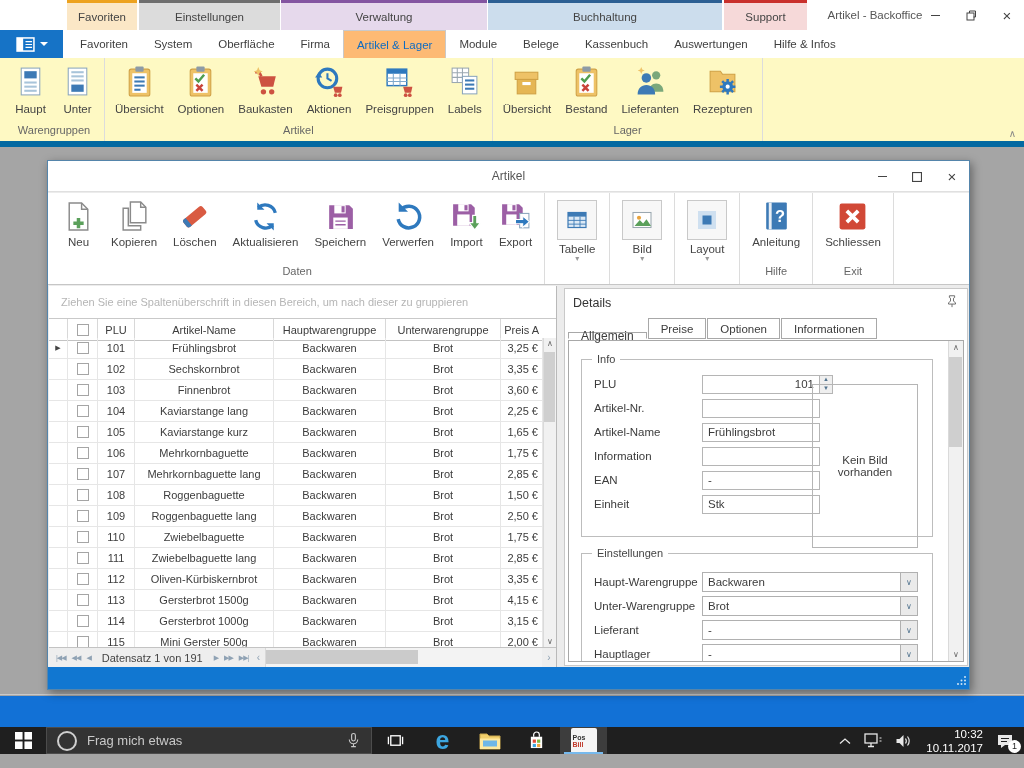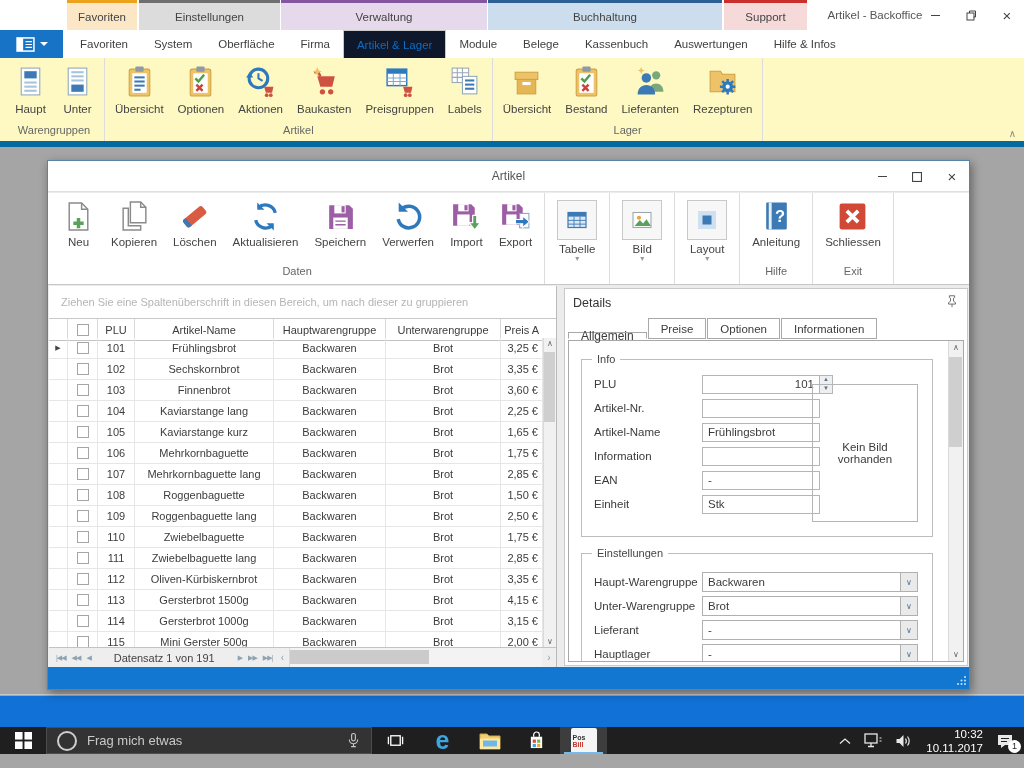--- a/index.html
+++ b/index.html
@@ -18,21 +18,21 @@
   .wintitle{position:absolute;top:0;left:815px;width:120px;height:30px;display:flex;align-items:center;justify-content:center;font-size:11.5px;color:#555}
   .winctrls{position:absolute;top:0;right:6px;height:30px;display:flex;align-items:center;gap:14px}
   .wbtn{width:22px;height:22px;display:flex;align-items:center;justify-content:center;color:#444}
 
   
   .tabrow{position:absolute;top:30px;left:0;right:0;height:28px;background:#fff}
   .appbtn{position:absolute;left:0;top:0;width:63px;height:28px;background:#1673c6;display:flex;align-items:center;justify-content:center;gap:5px}
   .appbtn .caret{width:0;height:0;border-left:4px solid transparent;border-right:4px solid transparent;border-top:4px solid #fff}
   .tabs{position:absolute;left:67px;top:0;height:28px;display:flex}
   .tab{padding:0 13px;display:flex;align-items:center;font-size:11.5px;color:#3f3f3f}
-  .tab.active{color:#0e6cc2;background:#0f172a;border:1px solid #c9c9c9;border-bottom:none}
+  .tab.active{color:#0e6cc2;background:#fdba74;border:1px solid #c9c9c9;border-bottom:none}
 
   
   .ribbon{position:absolute;top:58px;left:0;right:0;height:89px;background:#fef9c3;border-bottom:6px solid #0369a1;display:flex;padding-left:4px}
   .rgroup{display:flex;flex-direction:column;border-right:1px solid #dcdcdc;padding:0 3px}
   .ritems{flex:1;display:flex;align-items:flex-start;padding-top:5px}
   .ritem{display:flex;flex-direction:column;align-items:center;padding:2px 7px;font-size:11.5px;color:#444}
   .ritem svg{width:33px;height:33px;margin-bottom:3px}
   .rglabel{height:17px;text-align:center;font-size:11px;color:#666}
   .ribcollapse{position:absolute;right:8px;top:70px;color:#888;font-size:10px}
 
@@ -61,21 +61,21 @@
   .c-ind{width:19px}.c-chk{width:30px}.c-plu{width:37px}.c-name{width:139px}.c-main{width:112px}.c-sub{width:115px}
   .c-price{width:42px;justify-content:flex-end;padding-right:4px;border-right:none}
   .grows{position:absolute;top:52px;bottom:20px;left:0;right:13px;overflow:hidden}
   .grow{height:21px;border-bottom:1px solid #e6e6e6;align-items:center}
   .cb{width:12px;height:12px;border:1px solid #a5a5a5;background:#fff;display:block}
   .curmark{font-size:7px;color:#444}
   .gvscroll{position:absolute;top:52px;bottom:20px;right:0;width:13px;background:#f1f1f1;border-left:1px solid #dadada;display:flex;flex-direction:column;align-items:center;justify-content:space-between;font-size:8px;color:#666;padding:1px 0}
   .gvthumb{position:absolute;top:14px;right:1px;width:11px;height:70px;background:#cfcfcf}
   .gnav{position:absolute;left:0;right:0;bottom:0;height:20px;background:#eee;border-top:1px solid #c3c3c3;display:flex;align-items:center;font-size:11px;color:#444;padding-left:4px}
   .navg{font-size:7px;color:#8fa2b4;letter-spacing:-1px;padding:0 3px}
-  .gnavtext{margin:0 20px}
+  .gnavtext{margin:0 8px}
   .hsb{flex:1;height:100%;position:relative;background:#f3f3f3;border-left:1px solid #d9d9d9}
   .hsbthumb{position:absolute;left:0;top:2px;height:14px;width:55%;background:#cbcbcb}
   .hsarrow{width:14px;display:flex;align-items:center;justify-content:center;color:#8fa2b4;font-size:10px}
 
   
   .details{position:absolute;left:516px;top:127px;width:404px;bottom:23px;background:#fff;border:1px solid #c9c9c9}
   .dtitle{height:27px;display:flex;align-items:center;justify-content:space-between;padding:0 8px;font-size:12.5px;color:#333}
   .dtabs{display:flex;height:23px;padding-left:3px;position:relative;z-index:2}
   .dtab{border:1px solid #a8a8a8;background:#fff;display:flex;align-items:center;padding:0 12px;font-size:11.5px;color:#3c3c3c;margin-right:1px;margin-top:2px;border-bottom:1px solid #a8a8a8}
   .dtab.active{margin-top:16px;border-bottom:1px solid #fff;font-size:12px}
@@ -87,21 +87,21 @@
   .fs-info{top:18px;height:178px}
   .fs-set{top:212px;height:160px}
   .frow{display:flex;align-items:center;height:24px;padding-left:12px;font-size:11.5px;color:#3c3c3c}
   .fs-info .frow:first-of-type{margin-top:12px}
   .fs-set .frow:first-of-type{margin-top:16px}
   .flabel{width:108px}
   .finput{width:118px;height:19px;border:1px solid #b5b5b5;display:flex;align-items:center;padding:0 5px;background:#fff;overflow:hidden}
   .finput.right{justify-content:flex-end}
   .spin{width:13px;height:19px;border:1px solid #b5b5b5;border-left:none;display:flex;flex-direction:column;background:#efefef}
   .spin span{flex:1;display:flex;align-items:center;justify-content:center;font-size:6px;color:#51738f;line-height:5px}
-  .noimg{position:absolute;right:14px;top:24px;width:106px;height:138px;border:1px solid #b5b5b5;display:flex;align-items:center;justify-content:center;text-align:center;font-size:11.5px;color:#3c3c3c;padding:12px}
+  .noimg{position:absolute;right:14px;top:24px;width:106px;height:164px;border:1px solid #b5b5b5;display:flex;align-items:center;justify-content:center;text-align:center;font-size:11.5px;color:#3c3c3c;padding:12px}
   .sselect{flex:1;margin-right:14px;height:20px;border:1px solid #b0b0b0;display:flex;align-items:center;padding-left:5px;position:relative;background:#fff}
   .sbtn{position:absolute;right:0;top:0;bottom:0;width:17px;background:#eaeaea;border-left:1px solid #b0b0b0;display:flex;align-items:center;justify-content:center;font-size:8px;color:#51738f}
   .pin svg{width:14px;height:14px}
 
   .cstatus{position:absolute;left:0;right:0;bottom:0;height:22px;background:#1177d1}
   .grip{position:absolute;right:2px;bottom:2px}
 
   
   .mdi-bottom{position:absolute;left:0;top:147px;right:0;height:548px;background:#a5a5a5;border-bottom:1px solid #c9c9c9}
   .desktop{position:absolute;left:0;top:696px;width:100%;height:31px;background:#1271d6}
@@ -239,39 +239,39 @@
                 <rect x="12" y="1.5" width="8" height="5" rx="1" fill="#8d9ba6"></rect>
                 <rect x="9" y="8" width="14" height="19" fill="#fff"></rect>
                 <path d="M11 13l3 3 5.5-6.5" stroke="#4f9e4f" stroke-width="2.4" fill="none"></path>
                 <path d="M12 19l6 6M18 19l-6 6" stroke="#c9433a" stroke-width="2.4"></path>
               </svg></span>
               <span>Optionen</span>
             </div>
 
             <div class="ritem">
               <span class="ic"><svg viewBox="0 0 32 32">
+                <path d="M9 11h17l-2.5 10H12z" fill="#cd5241"></path>
+                <path d="M6 7h4l2 4" fill="none" stroke="#cd5241" stroke-width="2.5"></path>
+                <circle cx="14" cy="26" r="2.6" fill="#cd5241"></circle>
+                <circle cx="22" cy="26" r="2.6" fill="#cd5241"></circle>
+                <path d="M9 2l1.3 3 3 1.3-3 1.3-1.3 3-1.3-3-3-1.3 3-1.3z" fill="#eec267"></path>
+              </svg></span>
+              <span>Baukasten</span>
+            </div>
+
+            <div class="ritem">
+              <span class="ic"><svg viewBox="0 0 32 32">
                 <circle cx="14" cy="13" r="9" fill="none" stroke="#2e79be" stroke-width="3"></circle>
                 <path d="M14 8v5l4 2.5" stroke="#2e79be" stroke-width="2" fill="none"></path>
                 <path d="M2 12l3.5-5L9 12z" fill="#2e79be"></path>
                 <path d="M19.5 21h9l-1.3 6h-6z" fill="#cd5241"></path>
                 <circle cx="22" cy="29.3" r="1.8" fill="#cd5241"></circle>
                 <circle cx="26" cy="29.3" r="1.8" fill="#cd5241"></circle>
               </svg></span>
               <span>Aktionen</span>
-            </div>
-
-            <div class="ritem">
-              <span class="ic"><svg viewBox="0 0 32 32">
-                <path d="M9 11h17l-2.5 10H12z" fill="#cd5241"></path>
-                <path d="M6 7h4l2 4" fill="none" stroke="#cd5241" stroke-width="2.5"></path>
-                <circle cx="14" cy="26" r="2.6" fill="#cd5241"></circle>
-                <circle cx="22" cy="26" r="2.6" fill="#cd5241"></circle>
-                <path d="M9 2l1.3 3 3 1.3-3 1.3-1.3 3-1.3-3-3-1.3 3-1.3z" fill="#eec267"></path>
-              </svg></span>
-              <span>Baukasten</span>
             </div>
 
             <div class="ritem">
               <span class="ic"><svg viewBox="0 0 32 32">
                 <rect x="4" y="4" width="19" height="16" fill="#fff" stroke="#2e79be" stroke-width="1.4"></rect>
                 <rect x="4" y="4" width="19" height="4.5" fill="#2e79be"></rect>
                 <path d="M10 8.5V20M16.5 8.5V20M4 12.5h19M4 16h19" stroke="#7fa8cc"></path>
                 <path d="M19.5 21h9l-1.3 6h-6z" fill="#cd5241"></path>
                 <circle cx="22" cy="29.3" r="1.8" fill="#cd5241"></circle>
                 <circle cx="26" cy="29.3" r="1.8" fill="#cd5241"></circle>

